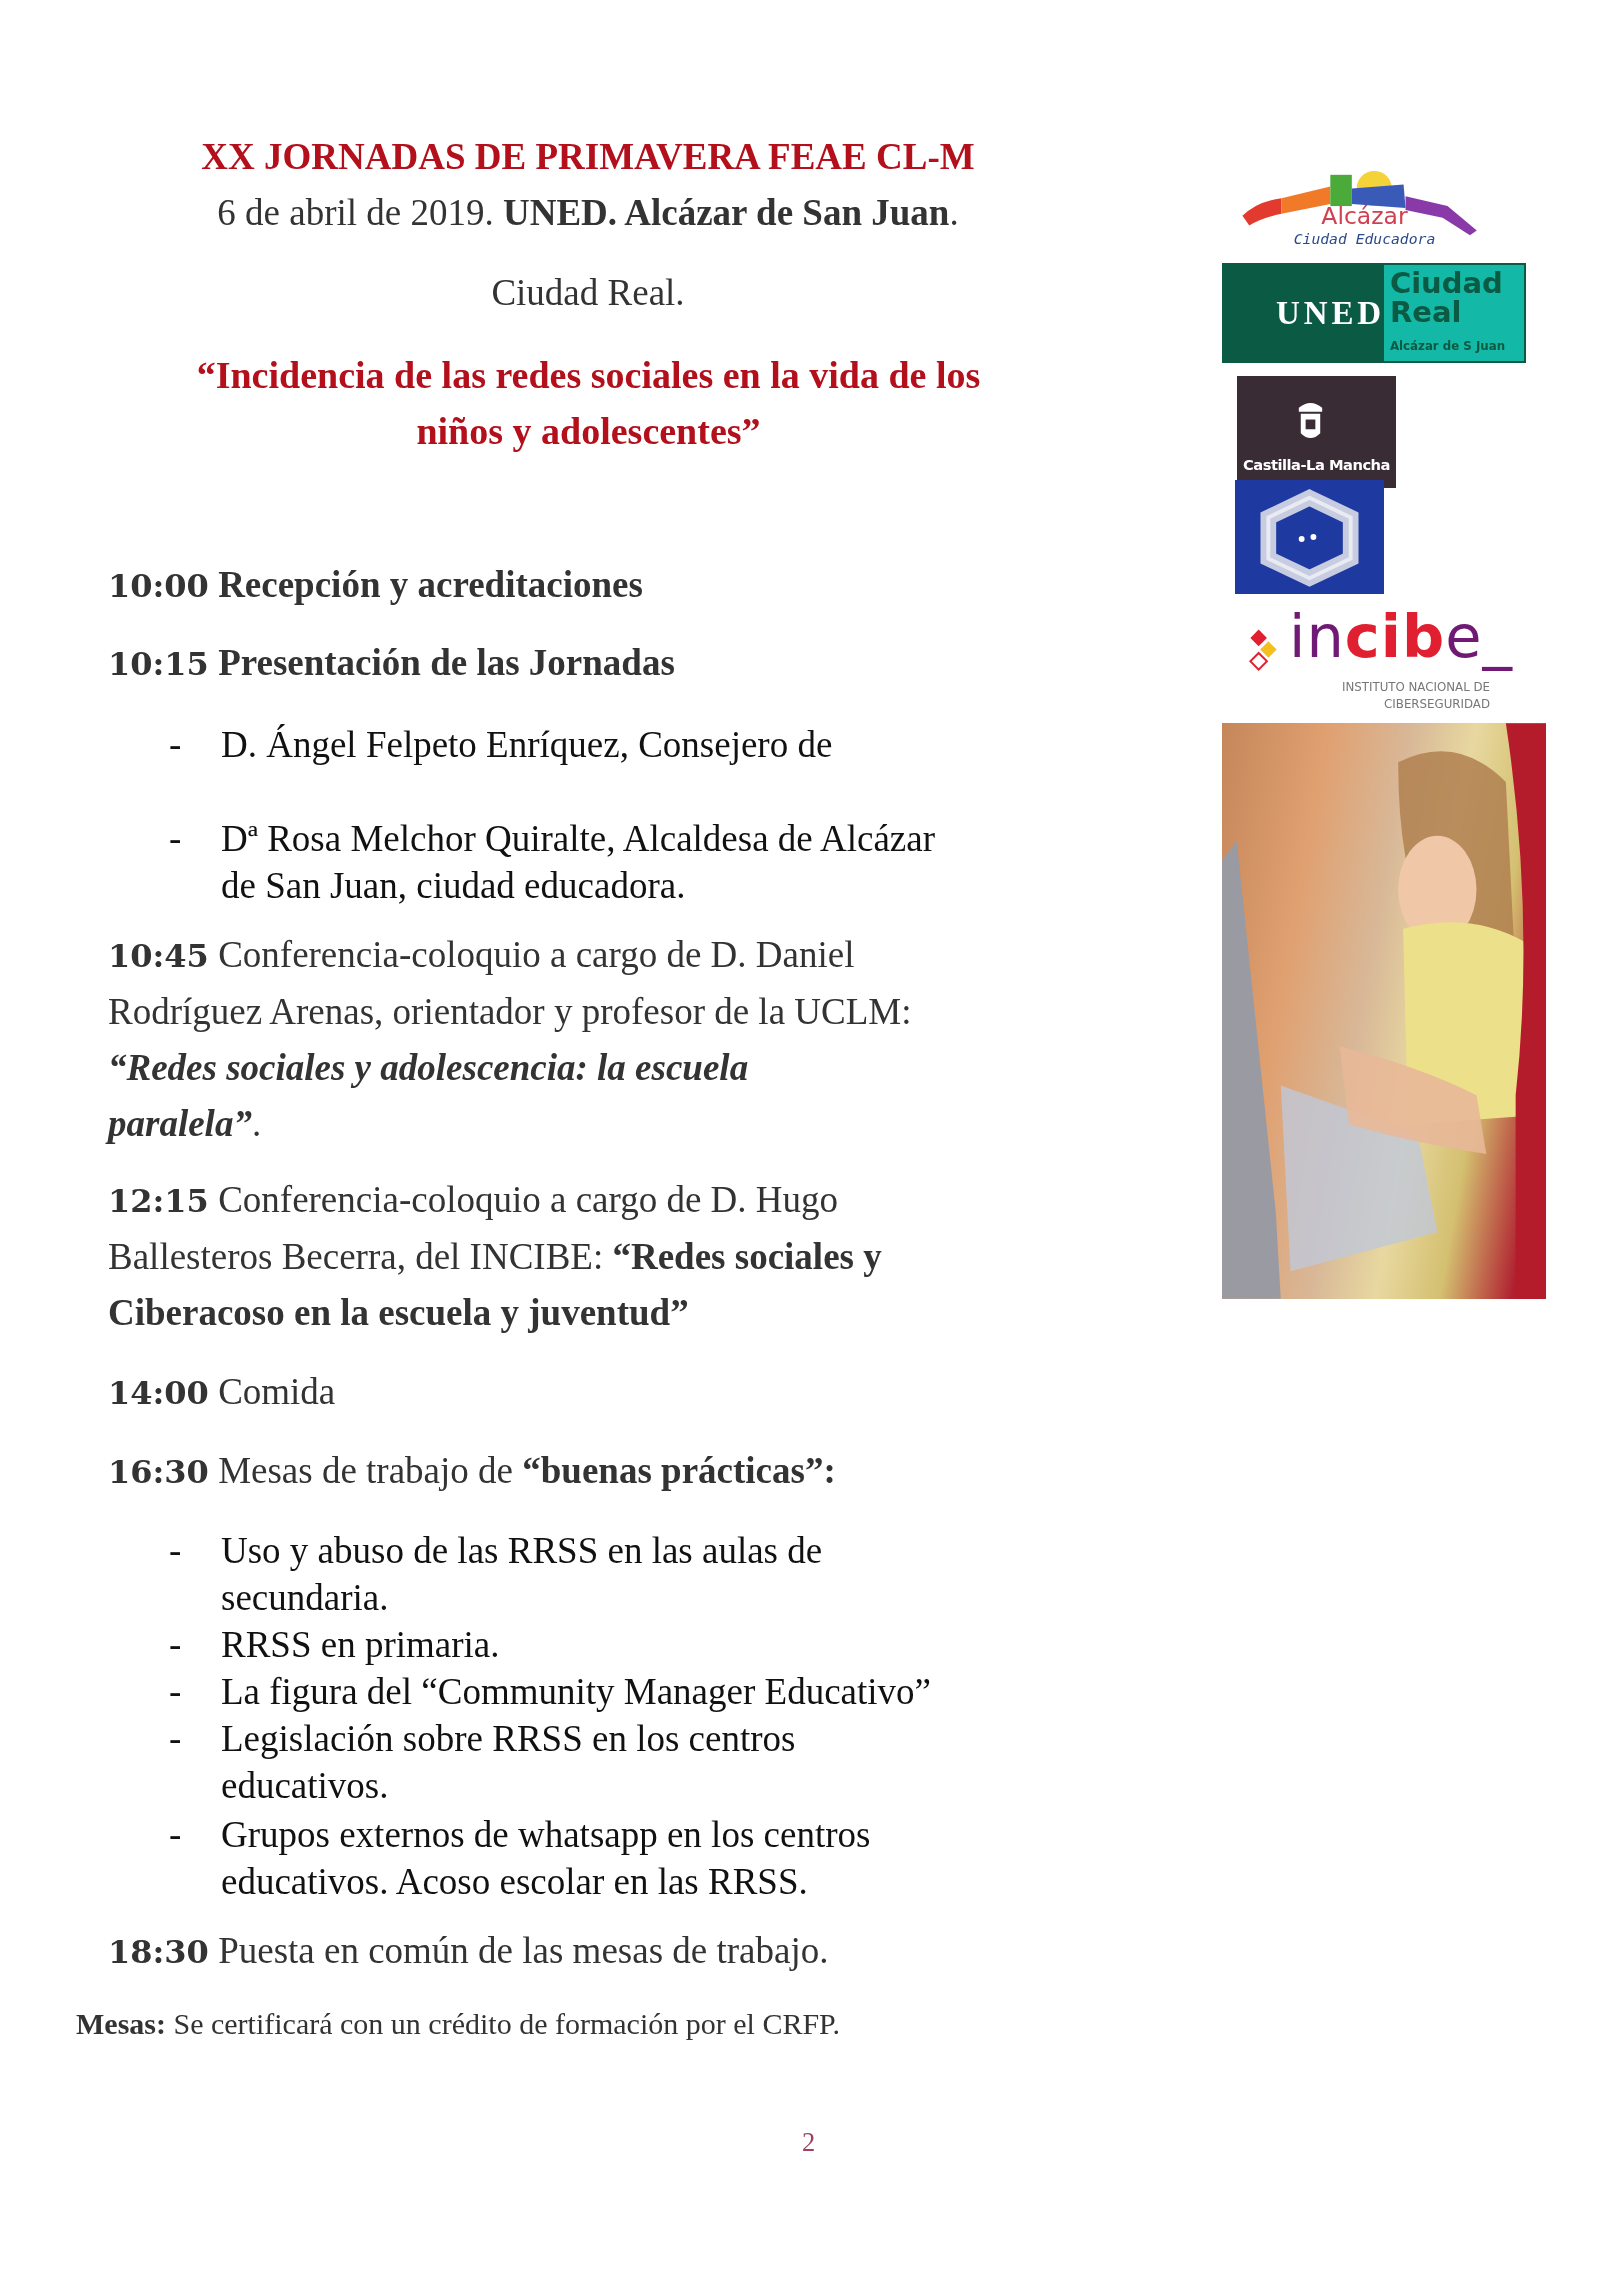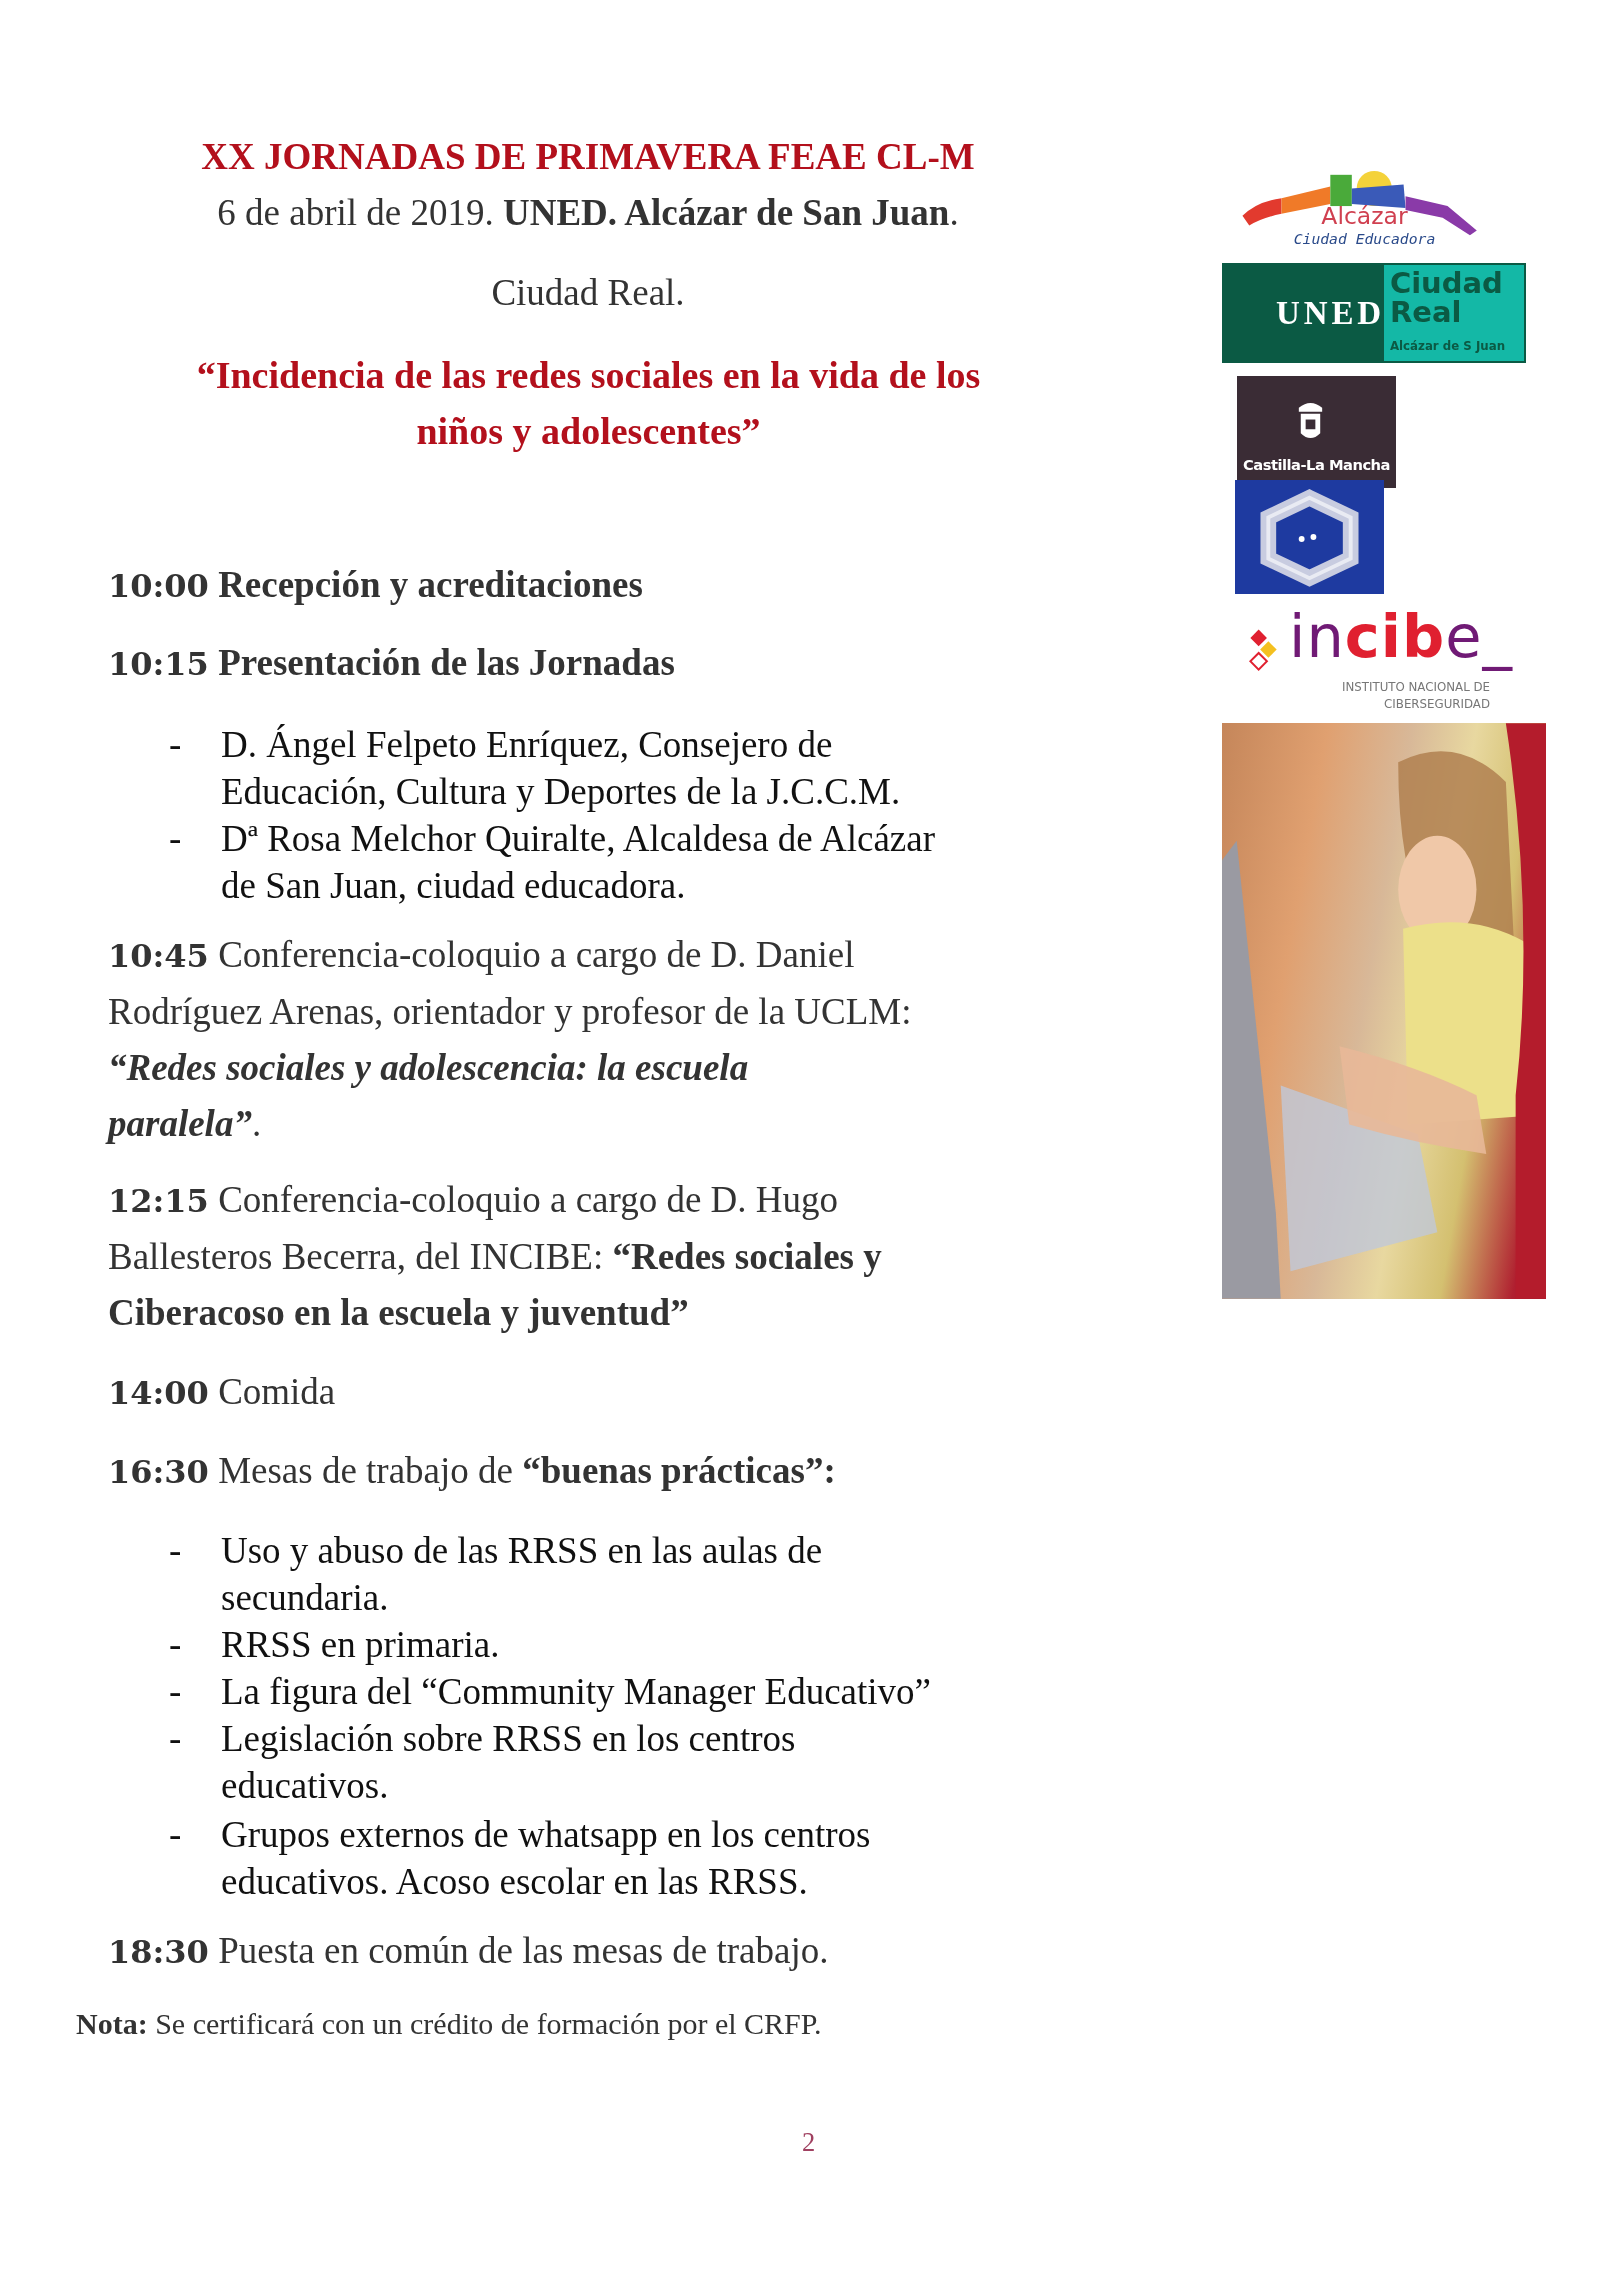--- a/index.html
+++ b/index.html
@@ -66,21 +66,20 @@
   <span>Recepción y acreditaciones</span>
 </div>
 <div class="abs sched h" style="top:635px;">
   <span class="t">10:15</span>
   <span>Presentación de las Jornadas</span>
 </div>
 
 <div class="abs bul" style="top:721px;">
   <span class="dash">-</span>
   <span class="txt">D. Ángel Felpeto Enríquez, Consejero de</span>
-  <span class="txt">Educación, Cultura y Deportes de la J.C.C.M.</span>
 </div>
 <div class="abs bul" style="top:815px;">
   <span class="dash">-</span>
   <span class="txt">Dª Rosa Melchor Quiralte, Alcaldesa de Alcázar</span>
   <span class="txt">de San Juan, ciudad educadora.</span>
 </div>
 
 <div class="abs sched" style="top:927px;">
   <div><span class="t">10:45</span> <span>Conferencia-coloquio a cargo de D. Daniel</span></div>
   <div>Rodríguez Arenas, orientador y profesor de la UCLM:</div>
@@ -126,21 +125,21 @@
   <span class="txt">Grupos externos de whatsapp en los centros</span>
   <span class="txt">educativos. Acoso escolar en las RRSS.</span>
 </div>
 
 <div class="abs sched" style="top:1923px;">
   <span class="t">18:30</span>
   <span>Puesta en común de las mesas de trabajo.</span>
 </div>
 
 <div class="abs note">
-  <b>Nota:</b><span> Se certificará con un crédito de formación por el CRFP.</span>
+  <b>Mesas:</b><span> Se certificará con un crédito de formación por el CRFP.</span>
 </div>
 
 <div class="abs pagenum">2</div>
 
 <div class="abs alcazar">
   <svg width="255" height="83" viewBox="0 0 260 85">
     <path d="M5 50 Q20 35 45 32 L45 48 Q25 52 12 60 Z" fill="#e23a2e"></path>
     <path d="M45 32 L95 20 L95 38 L45 48 Z" fill="#f07a28"></path>
     <rect x="95" y="8" width="22" height="32" fill="#4aaa3a"></rect>
     <circle cx="140" cy="22" r="18" fill="#f4d23a"></circle>

